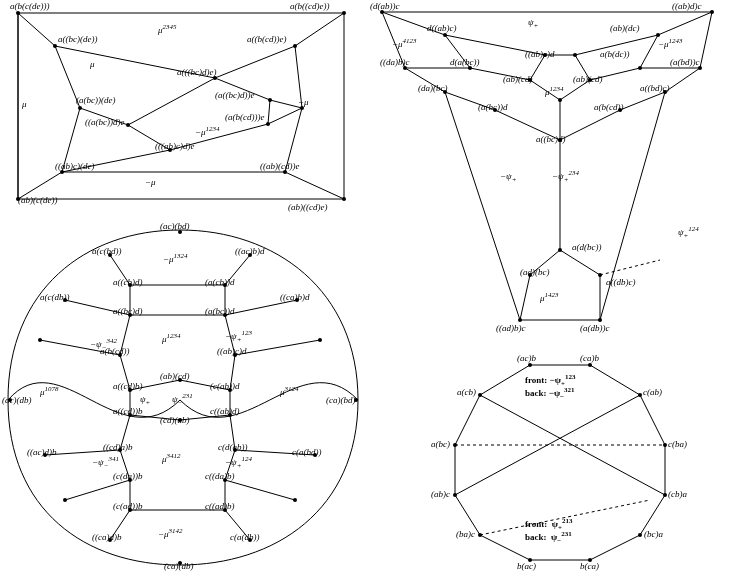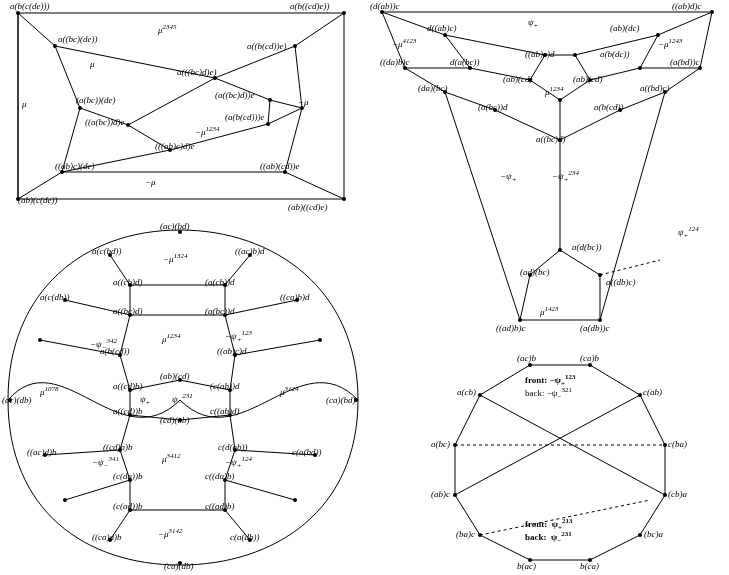--- a/index.html
+++ b/index.html
@@ -248,21 +248,21 @@
     <line class="edge dashed" x1="455" y1="445" x2="665" y2="445"></line>
     <line class="edge dashed" x1="480" y1="535" x2="650" y2="500"></line>
   </g>
 </svg>
 
 <div class="lbl" style="left:10px;top:2px">a(b(c(de)))</div>
 <div class="lbl" style="left:290px;top:2px">a(b((cd)e))</div>
 <div class="lbl" style="left:18px;top:196px">(ab)(c(de))</div>
 <div class="lbl" style="left:288px;top:203px">(ab)((cd)e)</div>
 <div class="lbl" style="left:58px;top:35px">a((bc)(de))</div>
-<div class="lbl" style="left:247px;top:42px">a((b(cd))e)</div>
+<div class="lbl" style="left:247px;top:35px">a((b(cd))e)</div>
 <div class="lbl" style="left:177px;top:68px">a(((bc)d)e)</div>
 <div class="lbl" style="left:76px;top:96px">(a(bc))(de)</div>
 <div class="lbl" style="left:215px;top:91px">(a((bc)d))e</div>
 <div class="lbl" style="left:225px;top:113px">(a(b(cd)))e</div>
 <div class="lbl" style="left:85px;top:118px">((a(bc))d)e</div>
 <div class="lbl" style="left:155px;top:142px">(((ab)c)d)e</div>
 <div class="lbl" style="left:55px;top:162px">((ab)c)(de)</div>
 <div class="lbl" style="left:260px;top:162px">((ab)(cd))e</div>
 <div class="lbl" style="left:90px;top:60px">μ</div>
 <div class="lbl" style="left:158px;top:26px"><span>μ</span><sup>2345</sup></div>
@@ -292,21 +292,21 @@
 <div class="lbl" style="left:606px;top:278px">a((db)c)</div>
 <div class="lbl" style="left:496px;top:324px">((ad)b)c</div>
 <div class="lbl" style="left:580px;top:324px">(a(db))c</div>
 
 <div class="lbl" style="left:528px;top:18px"><span>ψ</span><sub>+</sub></div>
 <div class="lbl" style="left:392px;top:40px"><span>−μ</span><sup>4123</sup></div>
 <div class="lbl" style="left:658px;top:40px"><span>−μ</span><sup>1243</sup></div>
 <div class="lbl" style="left:545px;top:88px"><span>μ</span><sup>1234</sup></div>
 <div class="lbl" style="left:500px;top:172px"><span>−ψ</span><sub>+</sub></div>
 <div class="lbl" style="left:552px;top:172px"><span>−ψ</span><sub>+</sub><sup>234</sup></div>
-<div class="lbl" style="left:540px;top:308px"><span>μ</span><sup>1423</sup></div>
+<div class="lbl" style="left:540px;top:294px"><span>μ</span><sup>1423</sup></div>
 <div class="lbl" style="left:678px;top:228px"><span>ψ</span><sub>+</sub><sup>124</sup></div>
 
 <div class="lbl" style="left:160px;top:222px">(ac)(bd)</div>
 <div class="lbl" style="left:92px;top:247px">a(c(bd))</div>
 <div class="lbl" style="left:235px;top:247px">((ac)b)d</div>
 <div class="lbl" style="left:113px;top:278px">a((cb)d)</div>
 <div class="lbl" style="left:205px;top:278px">(a(cb))d</div>
 <div class="lbl" style="left:40px;top:293px">a(c(db))</div>
 <div class="lbl" style="left:280px;top:293px">((ca)b)d</div>
 <div class="lbl" style="left:113px;top:307px">a((bc)d)</div>
@@ -355,21 +355,21 @@
 <div class="lbl" style="left:431px;top:490px">(ab)c</div>
 <div class="lbl" style="left:668px;top:490px">(cb)a</div>
 <div class="lbl" style="left:456px;top:530px">(ba)c</div>
 <div class="lbl" style="left:644px;top:530px">(bc)a</div>
 <div class="lbl" style="left:517px;top:562px">b(ac)</div>
 <div class="lbl" style="left:580px;top:562px">b(ca)</div>
 
 <div class="lbl" style="left:525px;top:376px;font-weight:bold;font-style:normal">
   <span>front:</span>&nbsp;<span>−ψ</span><sub>+</sub><sup>123</sup>
 </div>
-<div class="lbl" style="left:525px;top:389px;font-weight:normal;font-style:normal">
+<div class="lbl" style="left:525px;top:389px;font-weight:bold;font-style:normal">
   <span>back:</span>&nbsp;<span>−ψ</span><sub>−</sub><sup>321</sup>
 </div>
 <div class="lbl" style="left:525px;top:520px;font-weight:bold;font-style:normal">
   <span>front:</span>&nbsp;&nbsp;<span>ψ</span><sub>+</sub><sup>213</sup>
 </div>
 <div class="lbl" style="left:525px;top:533px;font-weight:bold;font-style:normal">
   <span>back:</span>&nbsp;&nbsp;<span>ψ</span><sub>−</sub><sup>231</sup>
 </div>
 
 </body></html>

